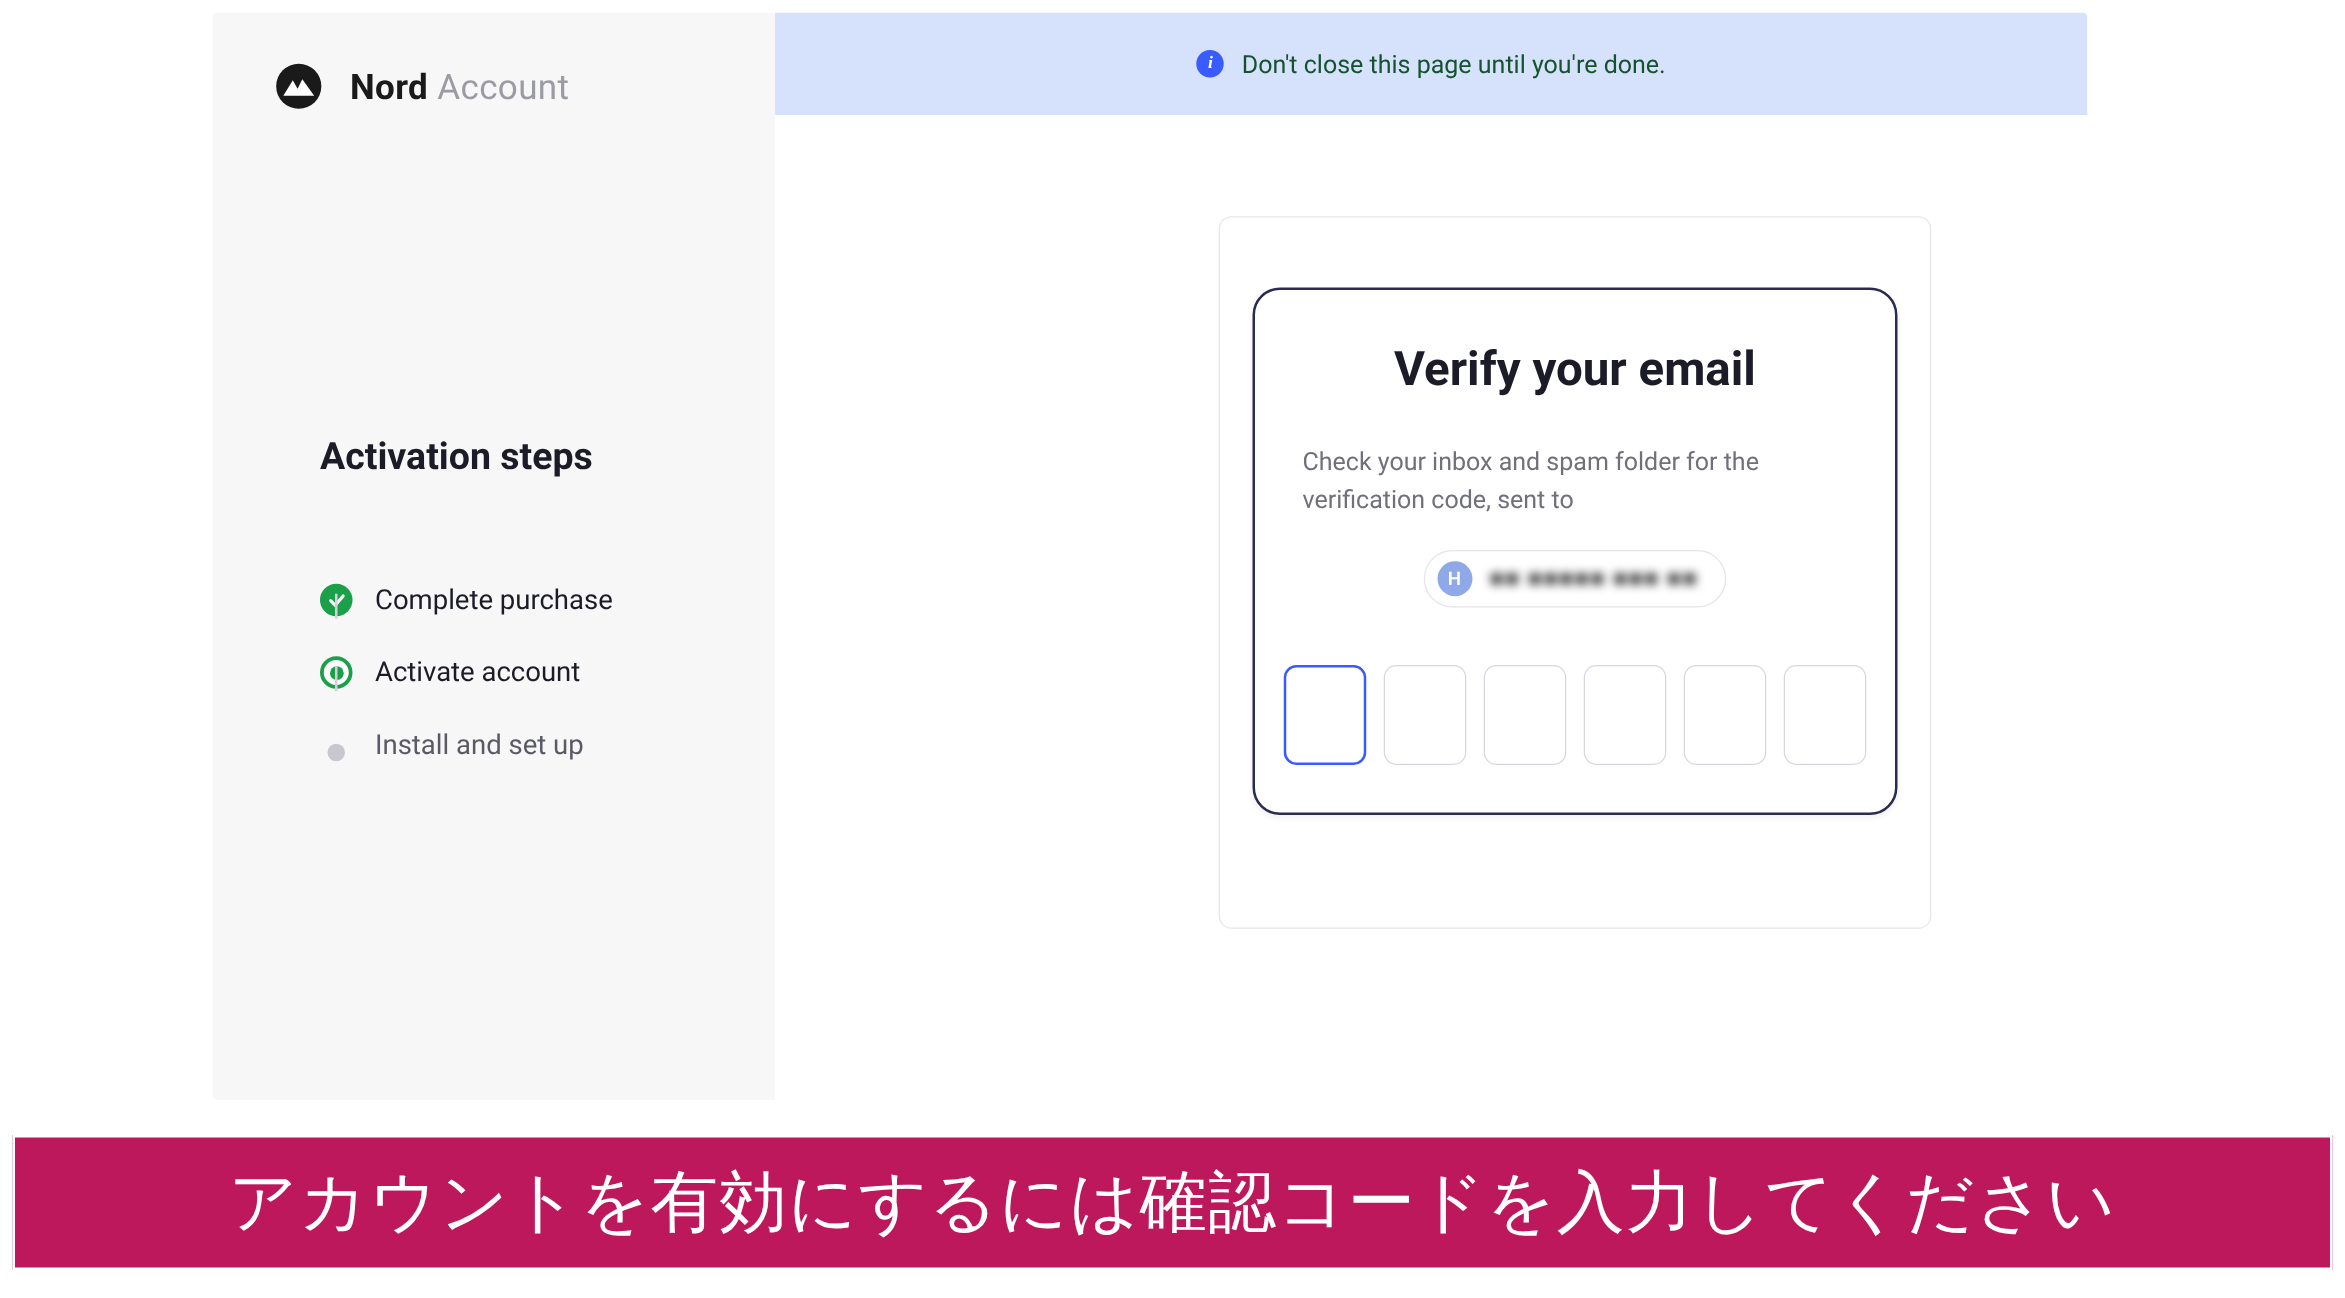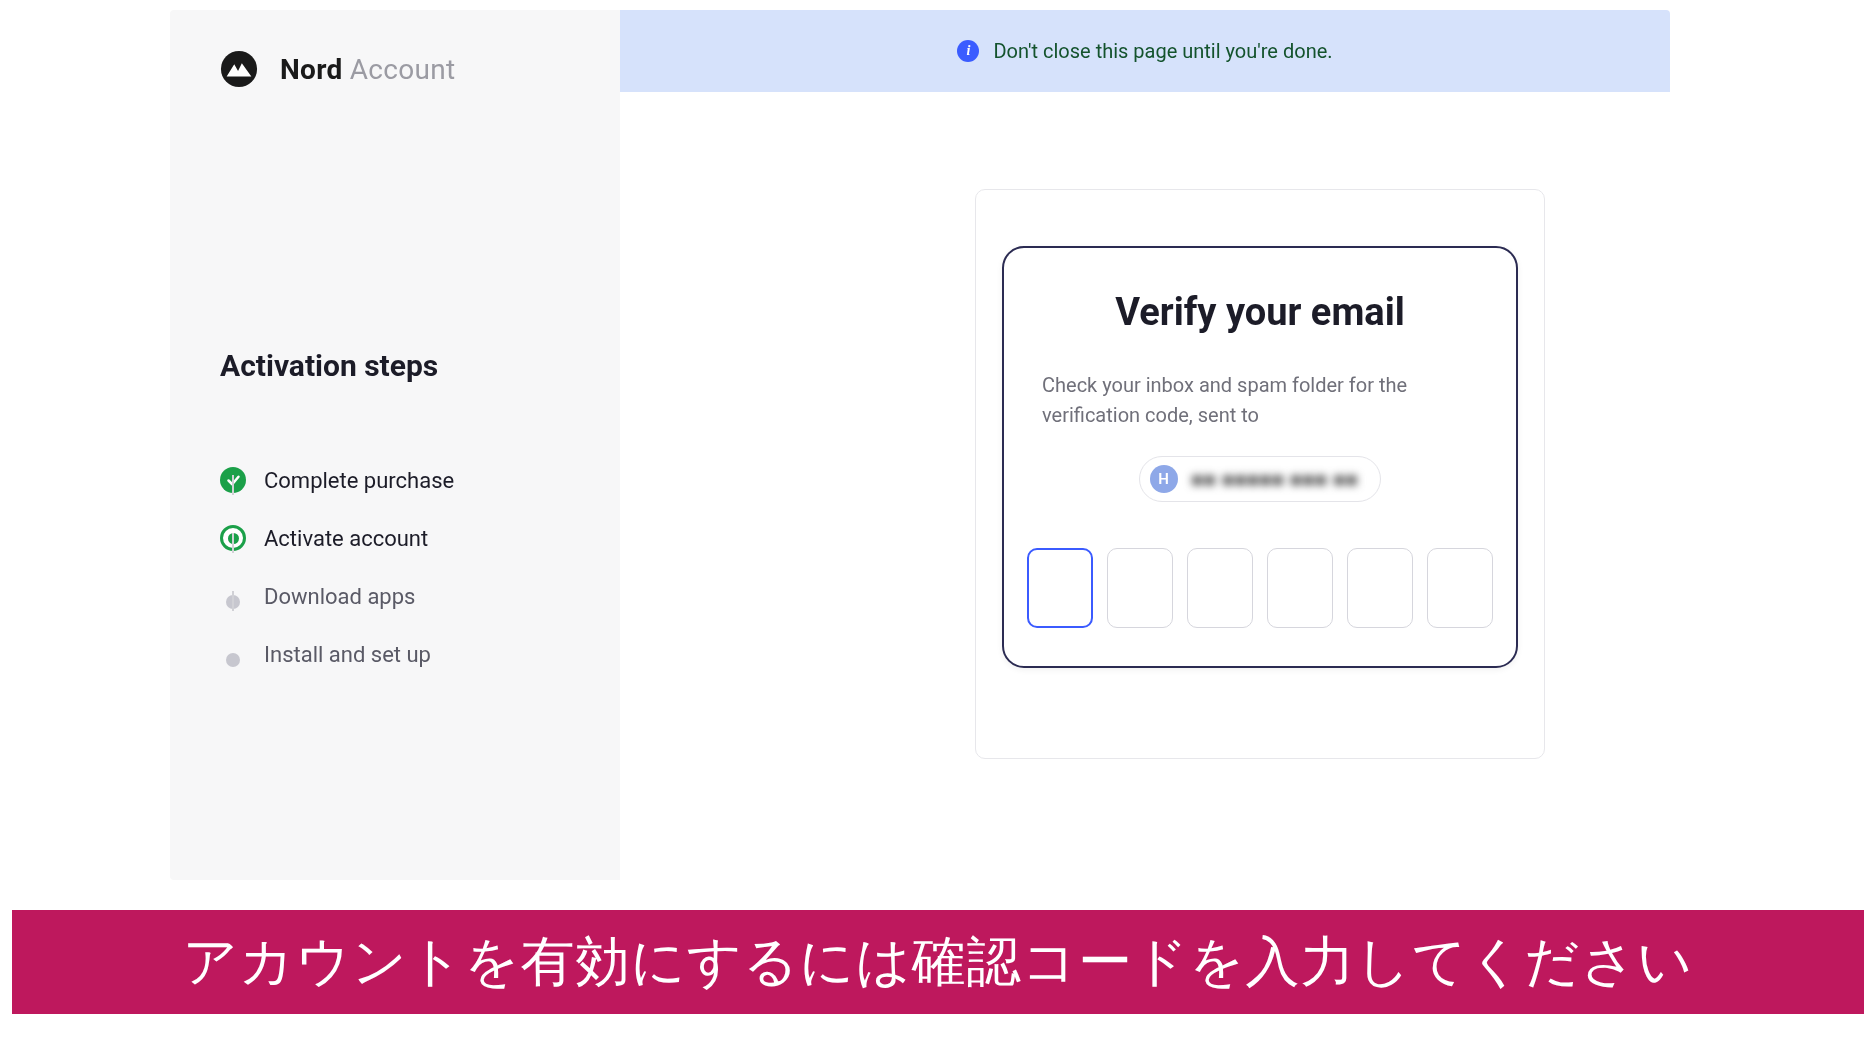--- a/index.html
+++ b/index.html
@@ -44,20 +44,21 @@
   font-weight: 400;
   color: #9b9ba3;
   letter-spacing: 0.3px;
 }
 .logo-text .bold {
   font-weight: 700;
   color: #1a1a1a;
 }
 .steps-section {
   margin-top: 260px;
+  margin-left: 36px;
 }
 .steps-title {
   font-size: 30px;
   font-weight: 700;
   color: #1c1c28;
   margin-bottom: 52px;
 }
 .step-list {
   display: flex;
   flex-direction: column;
@@ -152,21 +153,21 @@
   font-style: italic;
   flex-shrink: 0;
 }
 .info-text {
   color: #14532d;
   font-size: 20px;
   font-weight: 400;
 }
 .card-wrapper {
   position: absolute;
-  top: 179px;
+  top: 163px;
   left: 355px;
   width: 570px;
   border: 1px solid #e7e7eb;
   border-radius: 10px;
   padding: 56px 26px 90px;
 }
 .verify-card {
   border: 2px solid #2b2b52;
   border-radius: 22px;
   padding: 42px 38px 38px;
@@ -283,25 +284,20 @@
           <span class="step-label">Complete purchase</span>
           <span class="step-connector"></span>
         </div>
 
         <div class="step-item active">
           <span class="step-bullet active"></span>
           <span class="step-label">Activate account</span>
           <span class="step-connector"></span>
         </div>
 
-        <div class="step-item">
-          <span class="step-bullet pending"></span>
-          <span class="step-label">Download apps</span>
-          <span class="step-connector"></span>
-        </div>
 
         <div class="step-item">
           <span class="step-bullet pending"></span>
           <span class="step-label">Install and set up</span>
         </div>
 
       </div>
     </div>
   </aside>
 

